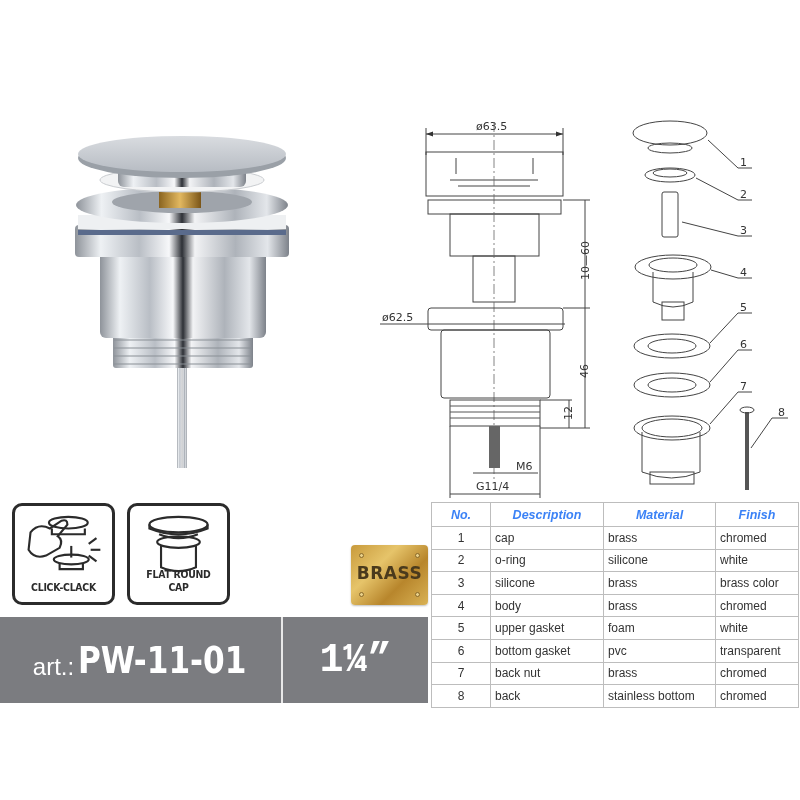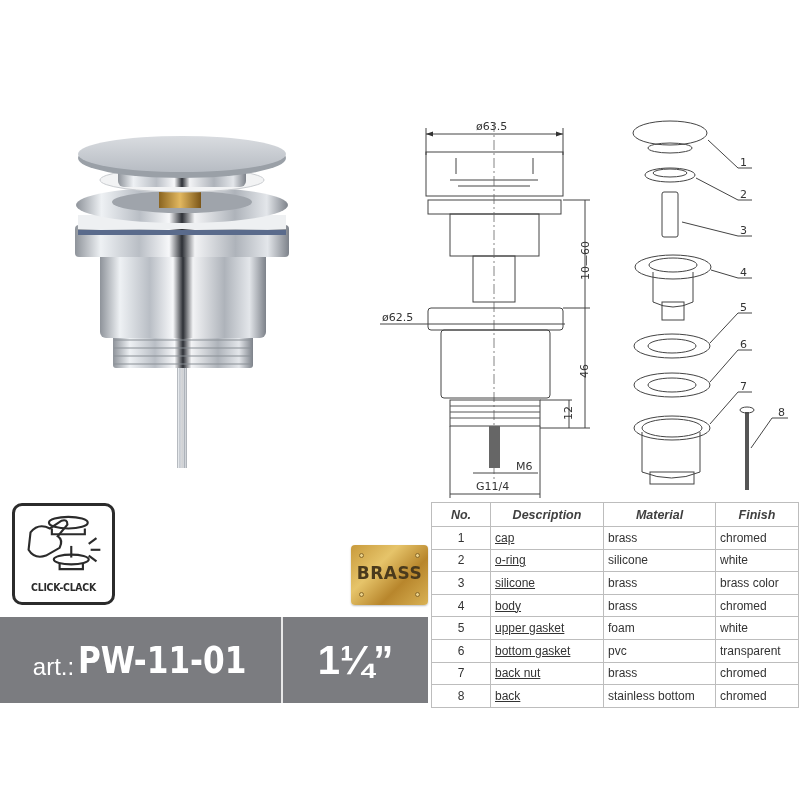--- a/index.html
+++ b/index.html
@@ -19,27 +19,27 @@
     .brass-badge { position: absolute; left: 351px; top: 545px; width: 77px; height: 60px; border-radius: 4px;
       background: linear-gradient(135deg, #c89a3c 0%, #e6c46a 35%, #b8862c 65%, #d9b255 100%);
       box-shadow: 0 1px 2px rgba(0,0,0,0.25); }
     .brass-badge .txt { position: absolute; left: 0; right: 0; top: 18px; text-align: center; font-family: "DejaVu Sans", sans-serif; font-weight: bold; font-size: 17px; color: #4a3a1c; letter-spacing: 0.5px; }
     .brass-badge .screw { position: absolute; width: 5px; height: 5px; border-radius: 50%; background: #e8d08a; border: 1px solid #8a6a2a; }
 
     .artbar { position: absolute; left: 0; top: 617px; width: 428px; height: 86px; background: #7b7c80; display: flex; }
     .artbar .left { width: 283px; height: 100%; border-right: 2px solid #e8e8e8; display: flex; align-items: center; justify-content: center; color: #fff; }
     .artbar .prefix { font-family: "Liberation Sans", sans-serif; font-size: 24px; margin-top: 14px; margin-right: 4px; }
     .artbar .code { font-family: "DejaVu Sans", sans-serif; font-weight: bold; font-size: 38px; transform: scaleX(0.82); transform-origin: left center; white-space: nowrap; width: 170px; }
-    .artbar .right { flex: 1; display: flex; align-items: center; justify-content: center; color: #fff; font-family: Liberation Sans, sans-serif; font-weight: bold; font-size: 40px; }
+    .artbar .right { flex: 1; display: flex; align-items: center; justify-content: center; color: #fff; font-family: Liberation Mono, monospace; font-weight: bold; font-size: 40px; }
 
     table.parts { position: absolute; left: 431px; top: 502px; width: 368px; border-collapse: collapse; font-size: 12px; color: #333; }
     table.parts th, table.parts td { border: 1px solid #bdbdbd; height: 22.6px; padding: 0 4px; }
-    table.parts th { font-style: italic; font-weight: bold; font-size: 12.5px; text-align: center; height: 24px; color: #404040; }
+    table.parts th { font-style: italic; font-weight: bold; font-size: 12.5px; text-align: center; height: 24px; color: #3b82f6; }
     table.parts td.no { text-align: center; width: 59px; }
-    table.parts td.desc { width: 113px; text-decoration: underline; }
+    table.parts td.desc { width: 113px; }
     table.parts td.mat { width: 112px; }
     .drw { stroke: #444; fill: none; stroke-width: 1; }
     .dim { font-family: "DejaVu Sans", sans-serif; font-size: 11px; fill: #333; }
   </style>
 </head>
 <body>
 
 <div class="photo">
   <svg width="250" height="360" viewBox="0 0 250 360">
     <defs>
@@ -205,20 +205,32 @@
         <line x1="58" y1="36" x2="58" y2="48"></line>
         <ellipse cx="58" cy="50" rx="18" ry="5"></ellipse>
         <path d="M46 54 v6 h24 v-6"></path>
         <line x1="76" y1="34" x2="84" y2="28"></line>
           <line x1="78" y1="40" x2="88" y2="40"></line>
           <line x1="76" y1="46" x2="84" y2="52"></line>
       </g>
     </svg>
     <div class="label">CLICK-CLACK</div>
   </div>
+  <div class="feature">
+    <svg viewBox="0 0 100 66">
+      <g fill="none" stroke="#2b2b2b" stroke-width="2.2">
+        <ellipse cx="50" cy="14" rx="30" ry="8"></ellipse>
+        <path d="M20 14 v4 q30 12 60 0 v-4"></path>
+        <path d="M30 24 q20 8 40 0"></path>
+        <ellipse cx="50" cy="32" rx="22" ry="6"></ellipse>
+        <path d="M32 36 v22 q18 8 36 0 v-22"></path>
+      </g>
+    </svg>
+    <div class="label">FLAT ROUND CAP</div>
+  </div>
 </div>
 
 <div class="brass-badge">
   <span class="screw" style="left:8px;top:8px"></span>
   <span class="screw" style="right:8px;top:8px"></span>
   <span class="screw" style="left:8px;bottom:8px"></span>
   <span class="screw" style="right:8px;bottom:8px"></span>
   <div class="txt">BRASS</div>
 </div>
 

